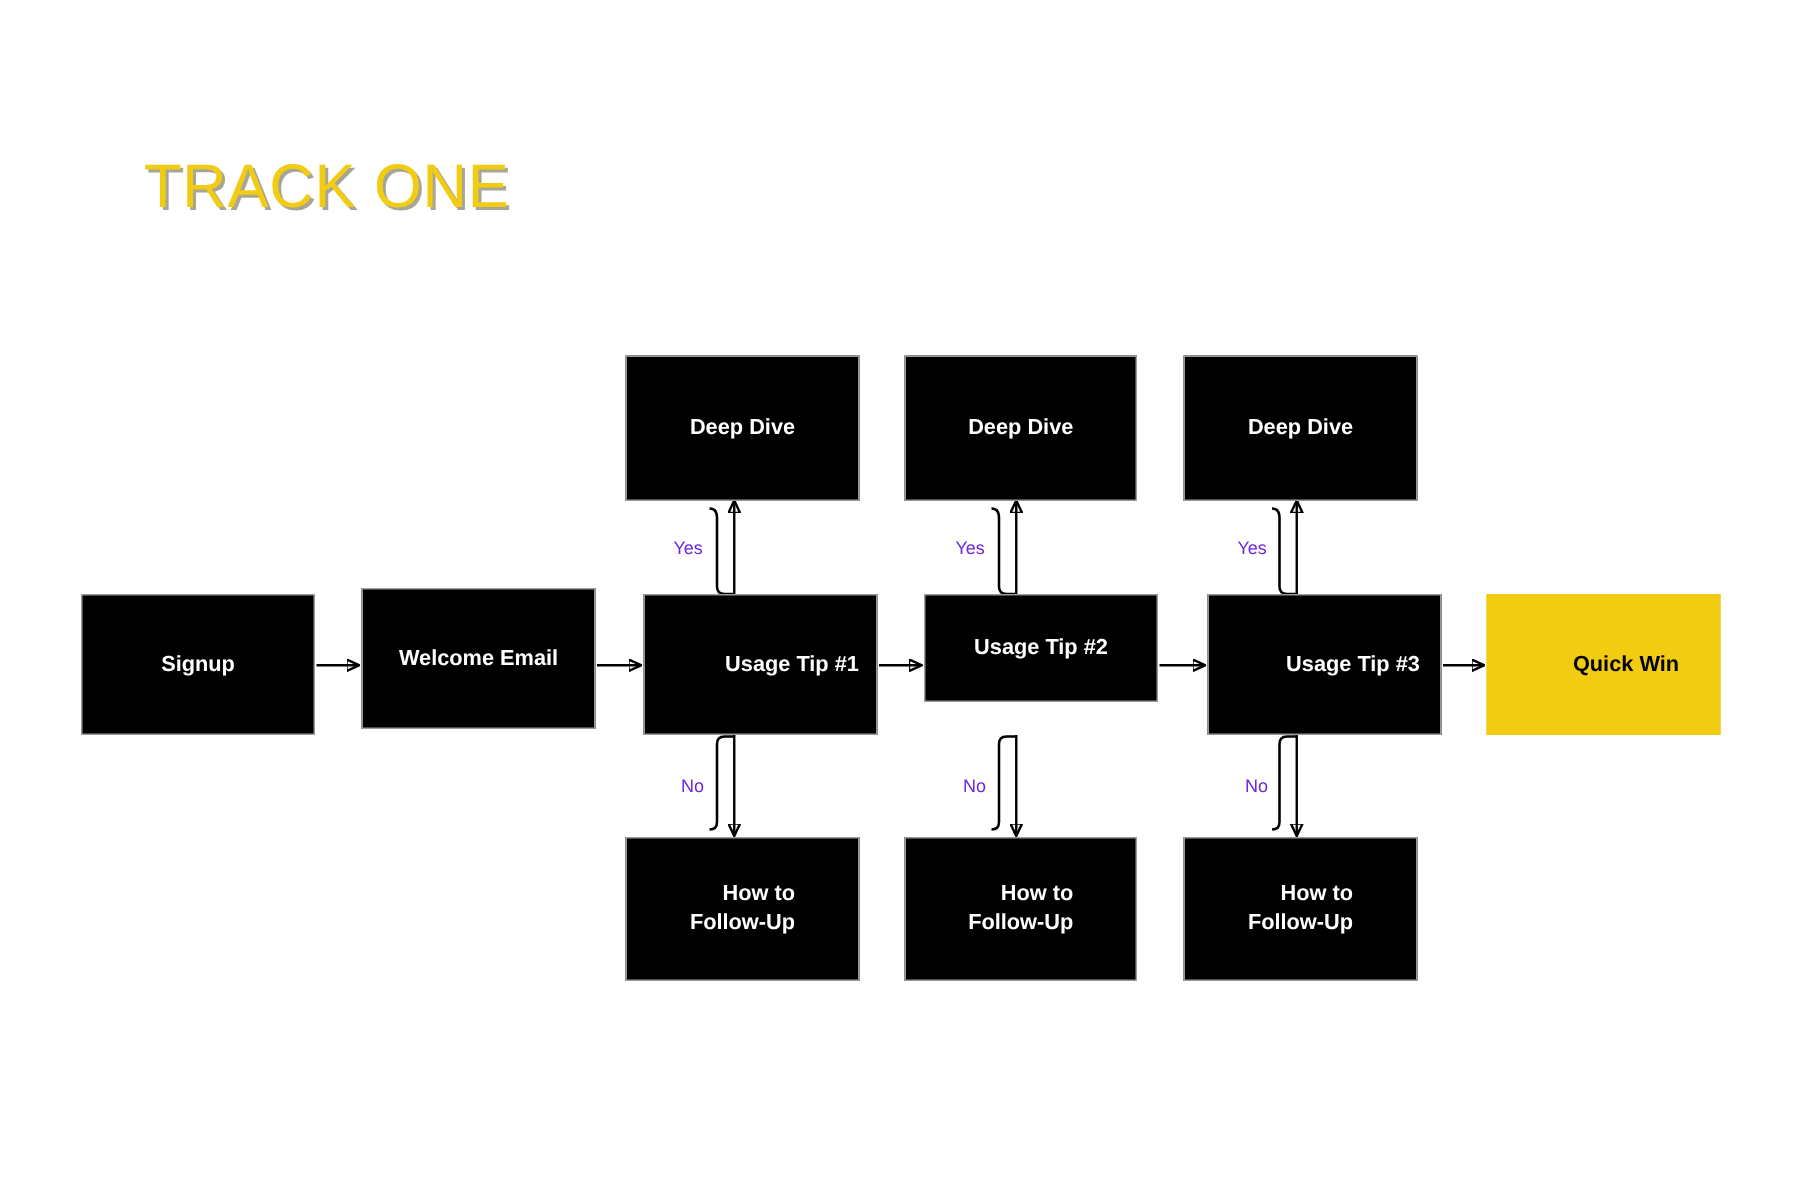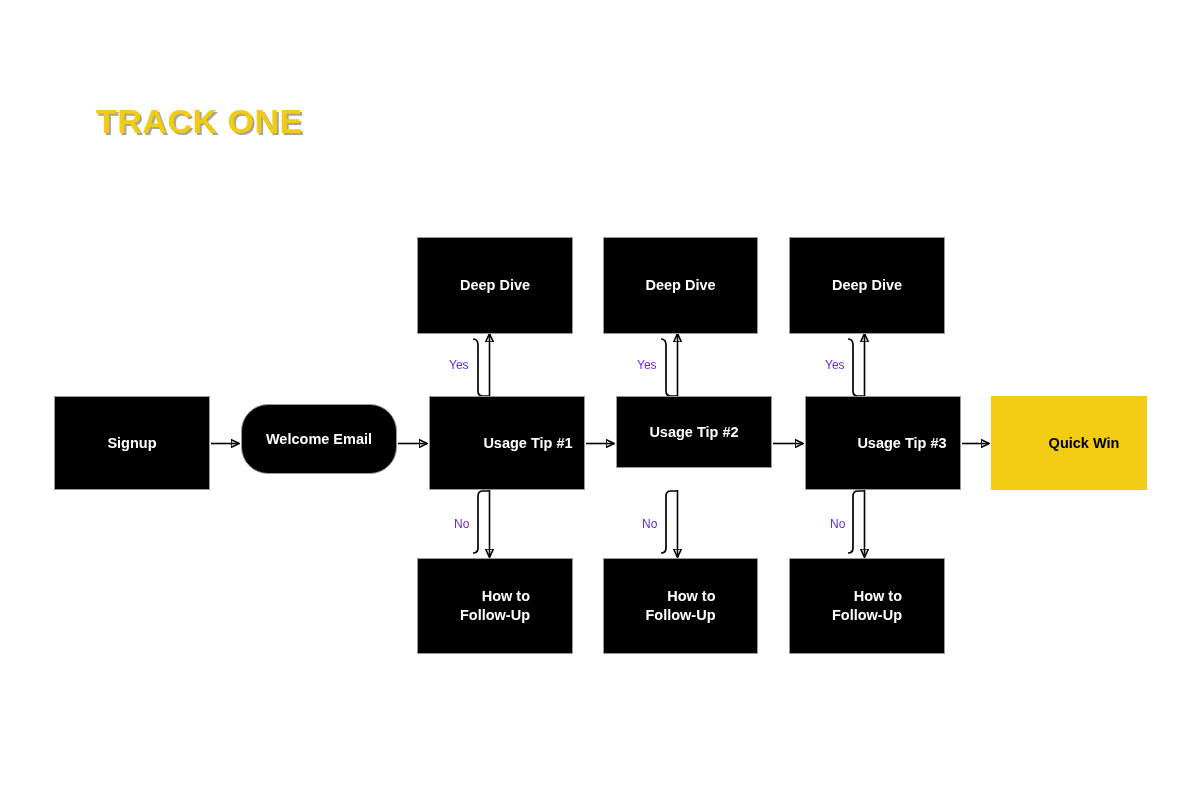--- a/index.html
+++ b/index.html
@@ -15,22 +15,22 @@
     position: relative;
     width: 1201px;
     height: 801px;
     background: #ffffff;
     overflow: hidden;
   }
   #title {
     position: absolute;
     left: 96px;
     top: 104px;
-    font-size: 34px;
-    font-weight: bold;
+    font-size: 41px;
+    font-weight: normal;
     letter-spacing: 0.5px;
     color: #F2CC13;
     text-shadow: 2px 2px 0 rgba(60,55,20,0.45);
     white-space: nowrap;
     line-height: 1;
     -webkit-text-stroke: 0px;
   }
   .node {
     position: absolute;
     display: flex;
@@ -134,21 +134,21 @@
     </g>
 
     <g>
       <path class="brace" d="M864,491 L858,491 Q853,491 853,496 L853,548 Q853,553 848,553"></path>
       <line x1="864.5" y1="490" x2="864.5" y2="557" marker-end="url(#arrowD)"></line>
     </g>
   </svg>
 
   <div class="node dark" style="left:54px;  top:396px; width:156px; height:94px;">Signup</div>
 
-  <div class="node dark" style="left:241px; top:404px; width:156px; height:70px;border-radius:27px;">Welcome Email</div>
+  <div class="node dark" style="left:241px; top:392px; width:156px; height:94px;">Welcome Email</div>
 
   <div class="node dark" style="left:429px; top:396px; width:156px; height:94px;padding-left:48px;">Usage Tip #1</div>
 
   <div class="node dark" style="left:616px; top:396px; width:156px; height:72px;">Usage Tip #2</div>
 
   <div class="node dark" style="left:805px; top:396px; width:156px; height:94px;padding-left:44px;">Usage Tip #3</div>
 
   <div class="node accent" style="left:991px; top:396px; width:156px; height:94px;">Quick Win</div>
 
   <div class="node dark" style="left:417px; top:237px; width:156px; height:97px;">Deep Dive</div>

